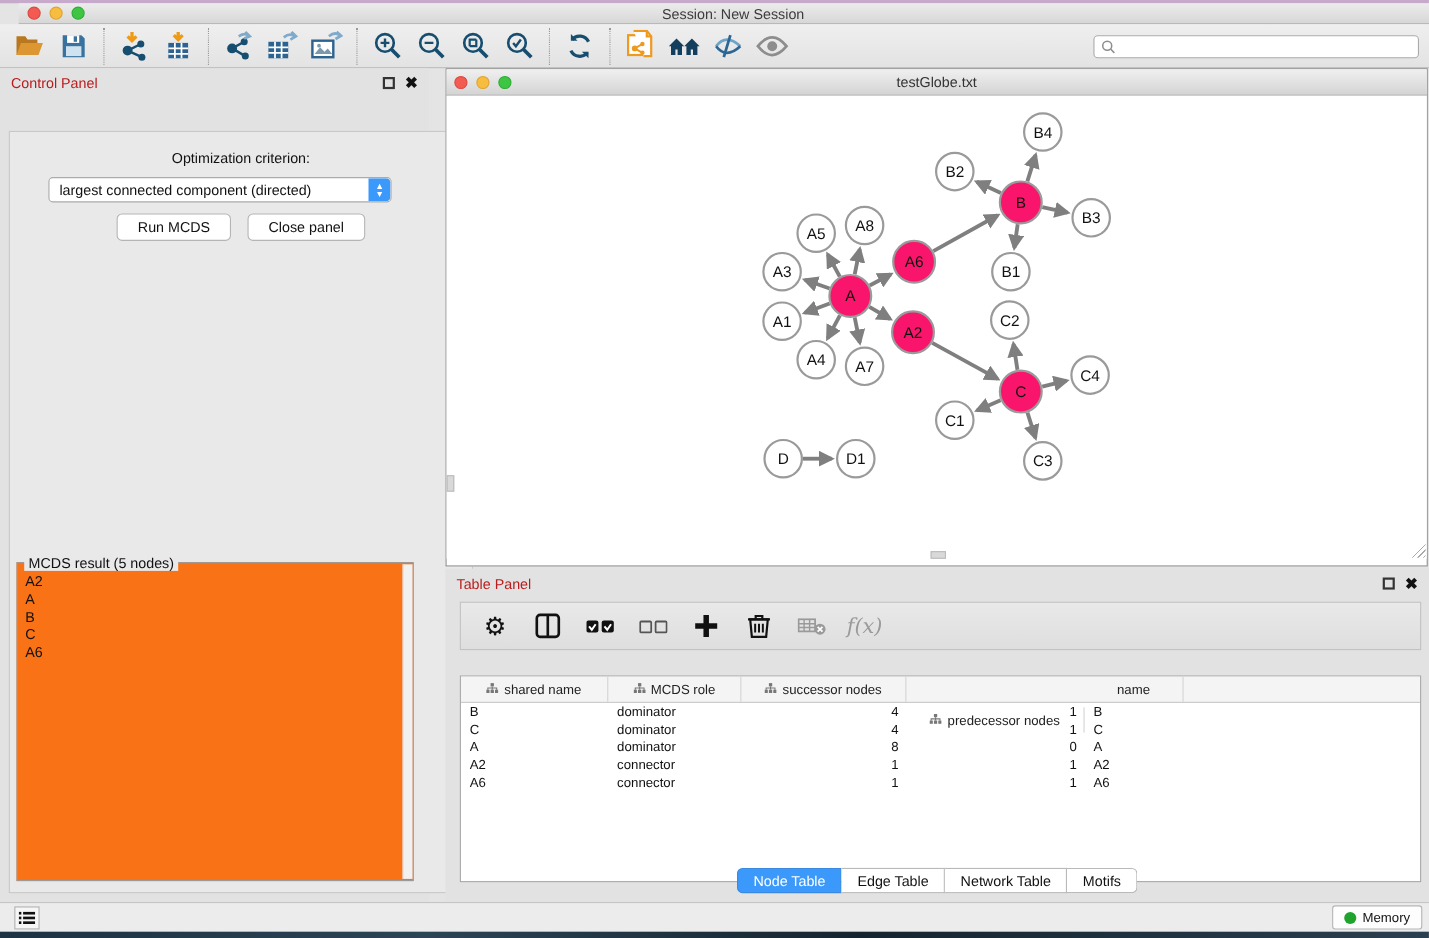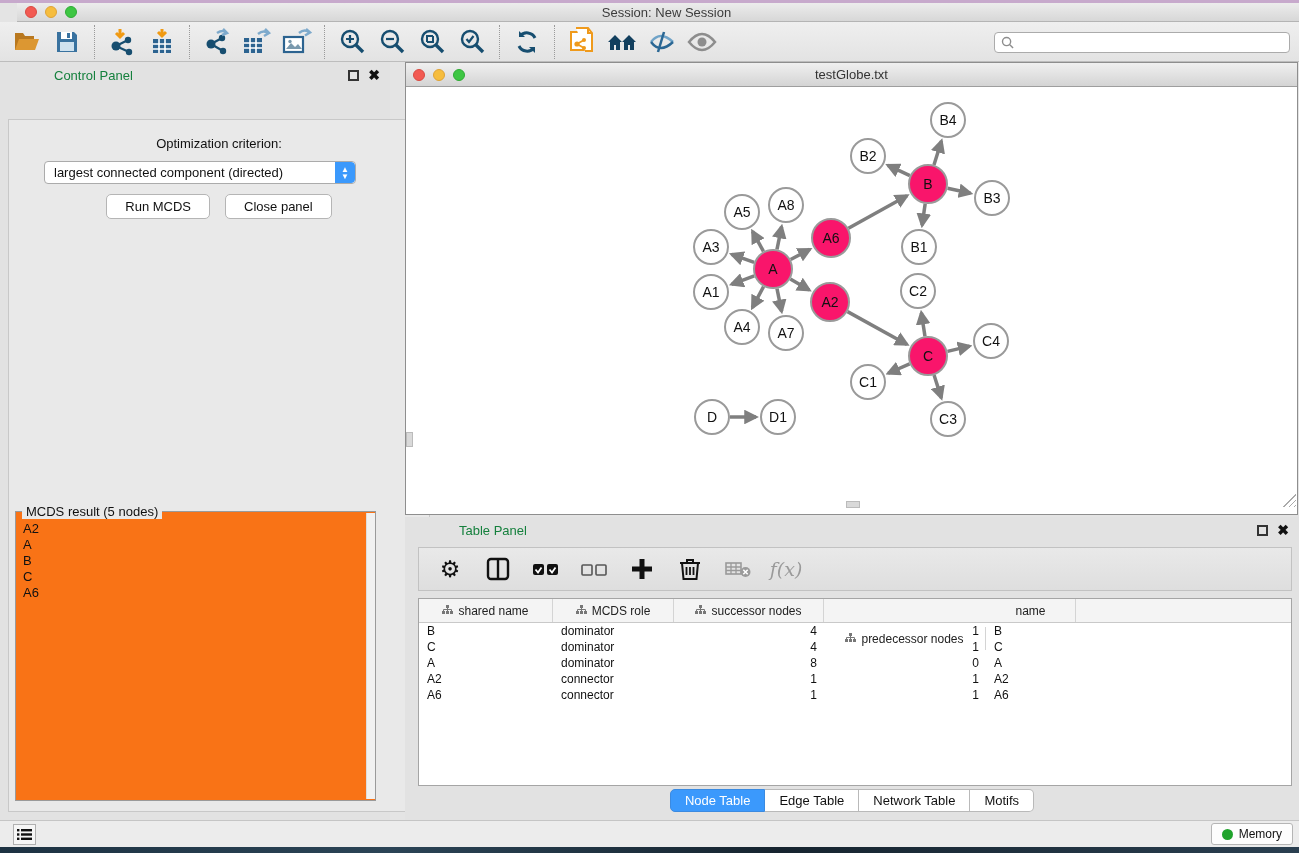--- a/index.html
+++ b/index.html
@@ -27,21 +27,21 @@
   .tb-sep { width:1px; height:34px; border-left:1px dotted #9a9a9a; }
   .tb-btn { width:34px; height:32px; display:flex; align-items:center; justify-content:center; }
   .tb-btn svg { display:block; }
   .searchbox { position:absolute; right:9px; top:10px; width:296px; height:21px; background:#fff;
     border:1px solid #ababab; border-radius:4px; display:flex; align-items:center; padding:0 6px; }
   .searchbox input { border:none; outline:none; flex:1; font-size:12px; margin-left:5px; font-family:"Liberation Sans",sans-serif; }
 
   
   .control-panel { position:absolute; left:0; top:62px; width:390px; height:758px; background:#e2e2e2; }
   .panel-head { height:26px; display:flex; align-items:center; padding:0 10px; }
-  .panel-head .ptitle { font-size:13px; color:#15803d;margin-left:44px; }
+  .panel-head .ptitle { font-size:13px; color:#b91c1c; }
   .panel-head .pbtns { margin-left:auto; display:flex; gap:9px; align-items:center; }
   .float-glyph { width:11px; height:11px; border:2px solid #333; display:inline-block; }
   .close-glyph { font-size:14px; font-weight:bold; color:#111; line-height:11px; }
 
   .cp-tabs { display:flex; justify-content:center; margin-top:6px; }
   .cp-tabs .tab, .bottom-tabs .tab {
     background:#fff; border:1px solid #b9b9b9; border-left-width:0;
     padding:3px 14px; font-size:13px; color:#111; cursor:default; }
   .cp-tabs .tab:first-child, .bottom-tabs .tab:first-child { border-left-width:1px; border-radius:5px 0 0 5px; }
   .cp-tabs .tab:last-child, .bottom-tabs .tab:last-child { border-radius:0 5px 5px 0; }
@@ -83,21 +83,21 @@
 
   
   .table-panel { position:absolute; left:405px; top:517px; width:894px; height:303px; background:#e2e2e2; }
   .tp-toolbar { position:absolute; left:13px; top:30px; width:874px; height:44px;
     background:linear-gradient(#e9e9e9,#dedede); border:1px solid #c2c2c2;
     display:flex; align-items:center; gap:22px; padding-left:18px; }
   .tp-toolbar .ticon { display:flex; align-items:center; justify-content:center; width:26px; height:26px; }
   .gear-glyph { font-size:23px; color:#111; line-height:24px; }
   .fx { font-family:"DejaVu Serif", serif; font-style:italic; font-size:19px; color:#9a9a9a; }
 
-  .data-table { position:absolute; left:13px; top:81px; width:874px; height:188px; background:#fff; border:1px solid #a5a5a5; overflow:hidden; }
+  .data-table { position:absolute; left:13px; top:97px; width:874px; height:188px; background:#fff; border:1px solid #a5a5a5; overflow:hidden; }
   .dt-header { display:flex; height:24px; background:#f4f4f4; border-bottom:1px solid #c9c9c9; }
   .dt-header .hcell { display:flex; align-items:center; justify-content:center; gap:5px;
     font-size:12px; color:#222; border-right:1px solid #d4d4d4; height:100%; }
   .dt-rows .row { display:flex; height:16px; }
   .dt-rows .cell { font-size:12px; color:#111; line-height:16px; white-space:nowrap; }
   .al { text-align:left; padding-left:8px; }
   .ar { text-align:right; padding-right:7px; }
 
   .bottom-tabs { position:absolute; left:0; width:894px; top:272px; display:flex; justify-content:center; }
 

